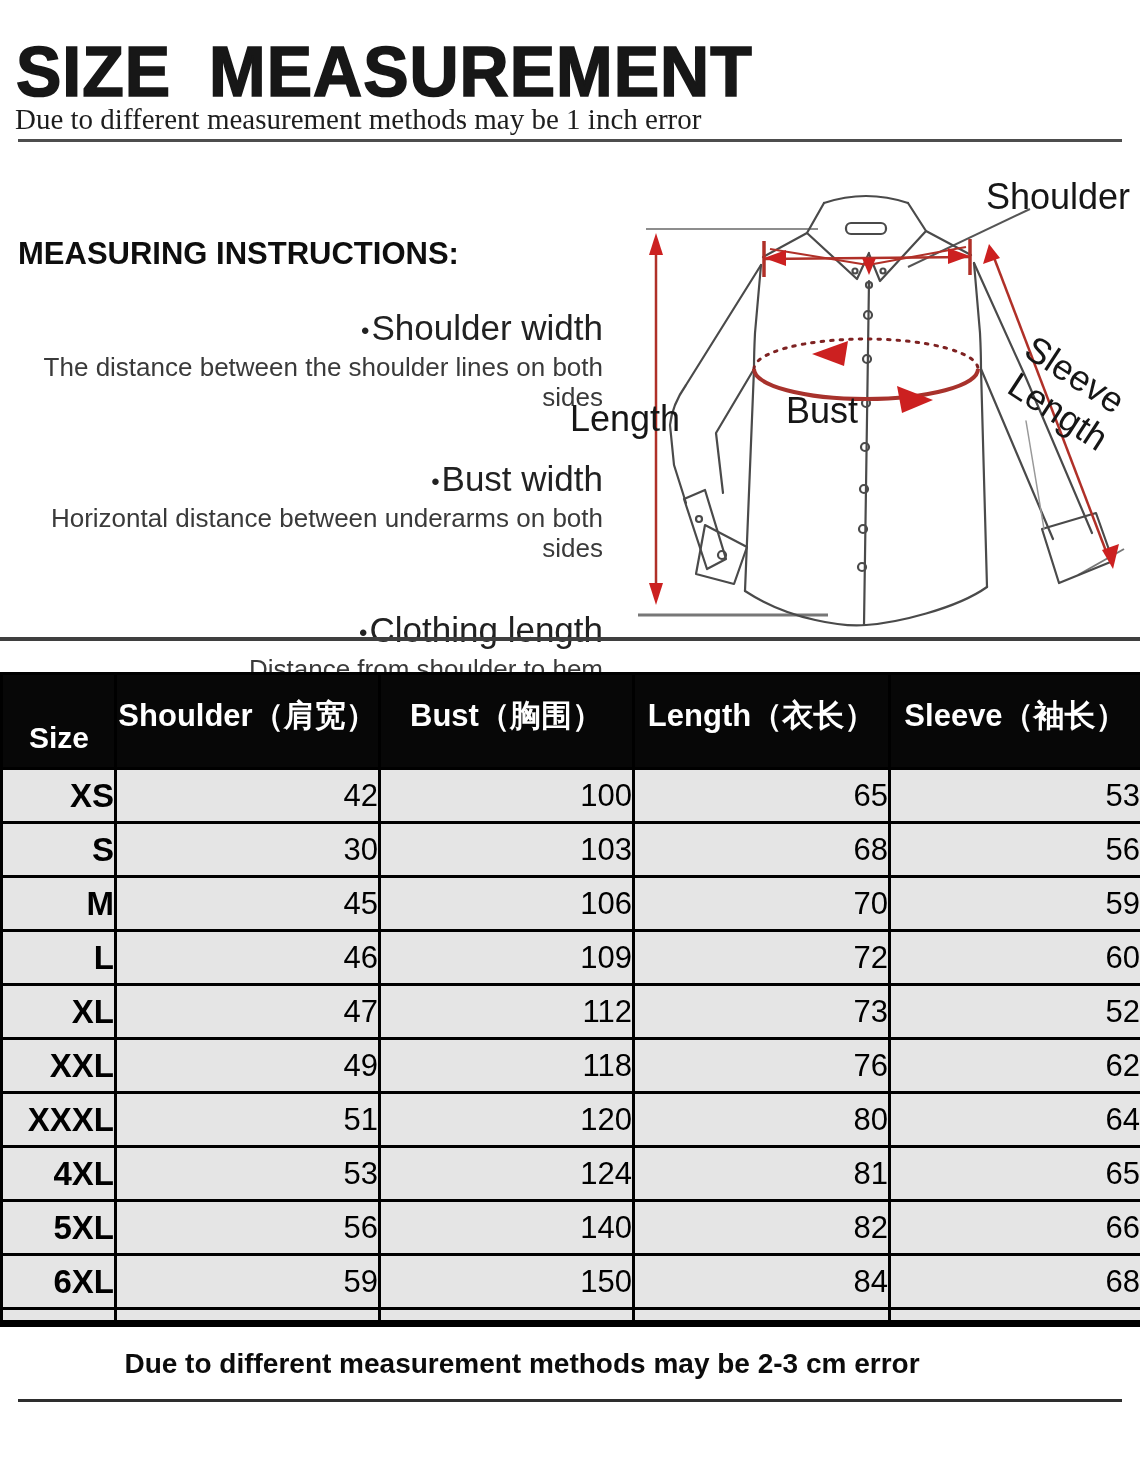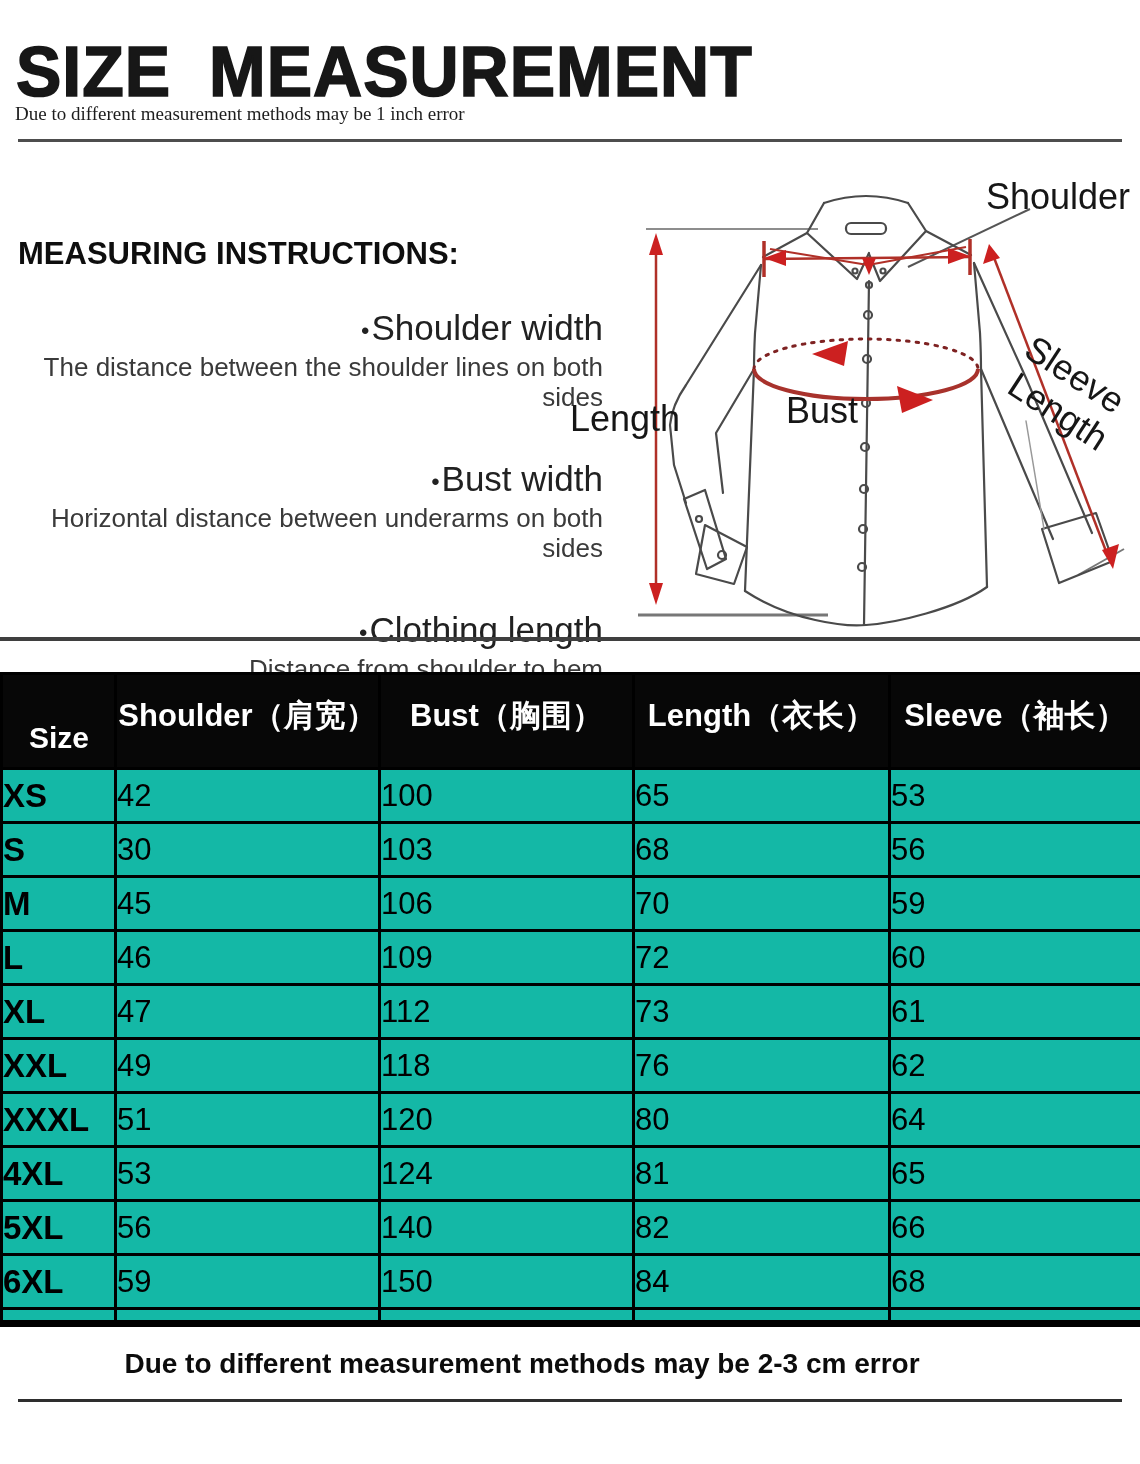--- a/index.html
+++ b/index.html
@@ -7,21 +7,21 @@
     width:1140px;height:1464px;position:relative;background:#ffffff;
     font-family:"Liberation Sans","DejaVu Sans",sans-serif;color:#111;overflow:hidden;
   }
   .title{
     position:absolute;left:16px;top:36px;font-size:68px;line-height:1;
     font-weight:700;letter-spacing:1px;word-spacing:18px;color:#171717;
     -webkit-text-stroke:1.6px #171717;transform:scaleY(1.03);transform-origin:left top;
   }
   .subtitle{
     position:absolute;left:15px;top:103px;font-family:"Liberation Serif","DejaVu Serif",serif;
-    font-size:19px;color:#1d1d1d;
+    font-size:29px;color:#1d1d1d;
   }
   .rule-top{position:absolute;left:18px;top:139px;width:1104px;height:3px;background:#4d4d4d;}
   .instructions{position:absolute;left:18px;top:236px;width:585px;}
   .instructions h2{margin:0;font-size:31px;font-weight:700;color:#0e0e0e;letter-spacing:0;}
   .instr-item{margin-top:36px;text-align:right;}
   .instr-item + .instr-item{margin-top:46px;}
   .term{font-size:35px;line-height:1.15;color:#212121;font-weight:400;}
   .bullet{font-size:24px;vertical-align:middle;margin-right:2px;color:#212121;}
   .desc{font-size:26px;color:#3a3a3a;margin:5px 0 0 11px;line-height:1.15;}
   .diagram{position:absolute;left:556px;top:163px;width:584px;height:480px;}
@@ -31,22 +31,22 @@
   table.size-table{width:1140px;border-collapse:collapse;table-layout:fixed;}
   table.size-table thead th{
     background:#070707;color:#ffffff;border:3px solid #000;
     font-size:31px;font-weight:700;text-align:center;vertical-align:top;
     height:95px;padding:20px 0 0 0;box-sizing:border-box;
   }
   table.size-table thead th.col-size{
     text-align:left;padding:46px 0 0 26px;font-size:30px;
   }
   table.size-table tbody td{
-    border:3px solid #000;text-align:left;vertical-align:middle;
-    font-size:31px;height:51px;padding:0;color:#000;background:#14b8a6;
+    border:3px solid #000;text-align:right;vertical-align:middle;
+    font-size:31px;height:51px;padding:0;color:#000;background:#e5e5e5;
   }
   table.size-table tbody td.size-cell{font-weight:700;font-size:33px;}
   table.size-table tr.stub td{height:10px;border-bottom:none;}
   .rule-thick{width:1140px;height:7px;background:#000;}
   .footer-note{
     position:absolute;left:0;top:1348px;width:1044px;text-align:center;
     font-size:28px;font-weight:700;color:#0c0c0c;
   }
   .rule-bottom{position:absolute;left:18px;top:1399px;width:1104px;height:3px;background:#2e2e2e;}
 </style>
@@ -198,21 +198,21 @@
         <td>46</td>
         <td>109</td>
         <td>72</td>
         <td>60</td>
       </tr>
       <tr>
         <td class="size-cell">XL</td>
         <td>47</td>
         <td>112</td>
         <td>73</td>
-        <td>61</td>
+        <td>52</td>
       </tr>
       <tr>
         <td class="size-cell">XXL</td>
         <td>49</td>
         <td>118</td>
         <td>76</td>
         <td>62</td>
       </tr>
       <tr>
         <td class="size-cell">XXXL</td>

